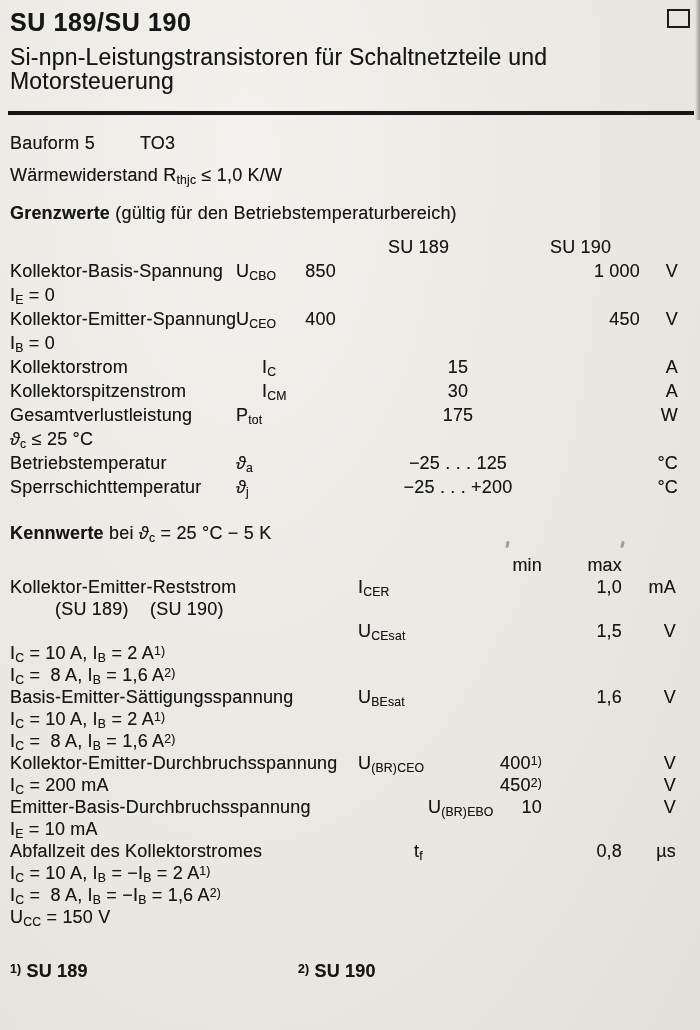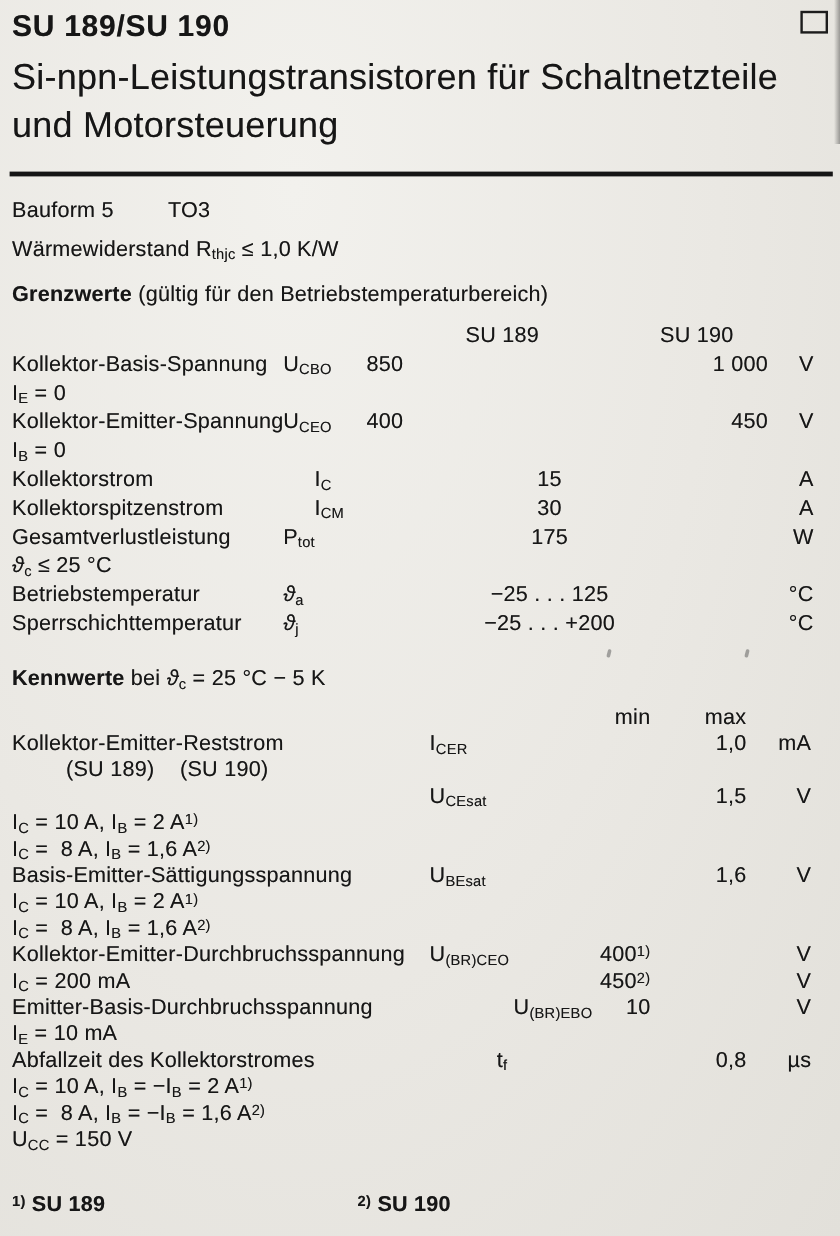--- a/index.html
+++ b/index.html
@@ -8,21 +8,21 @@
     background:radial-gradient(ellipse at 35% 15%, #f2f1ed 0%, #eae8e3 55%, #e2e0da 100%);
     color:#161616;
     font-family:"Liberation Sans","DejaVu Sans",sans-serif;
     letter-spacing:0.2px;
     text-shadow:0 0 0.5px rgba(10,10,10,0.45);
   }
   sub{font-size:0.68em;position:relative;top:0.28em;vertical-align:baseline;}
   sup{font-size:0.68em;position:relative;top:-0.33em;vertical-align:baseline;}
 
   h1{margin:8px 0 0 10px;font-size:25px;font-weight:700;letter-spacing:0.6px;}
-  .subtitle{margin:8px 0 0 10px;font-size:30px;line-height:40px;max-width:676px;font-weight:400;}
+  .subtitle{margin:8px 0 0 10px;font-size:23px;line-height:24px;max-width:676px;font-weight:400;}
   .rule{margin:18px 6px 0 8px;height:4px;background:#151515;}
 
   .line{position:relative;height:24px;padding-left:10px;font-size:18px;}
   .section-heading{height:26px;font-size:18px;}
   .section-heading b{font-weight:700;}
 
   .gap6{margin-top:6px;padding-left:40px;} .gap8{margin-top:8px;} .gap14{margin-top:14px;}
   .gap18{margin-top:18px;} .gap22{margin-top:22px;} .gap32{margin-top:32px;}
 
   .row{position:relative;height:24px;font-size:18px;}

